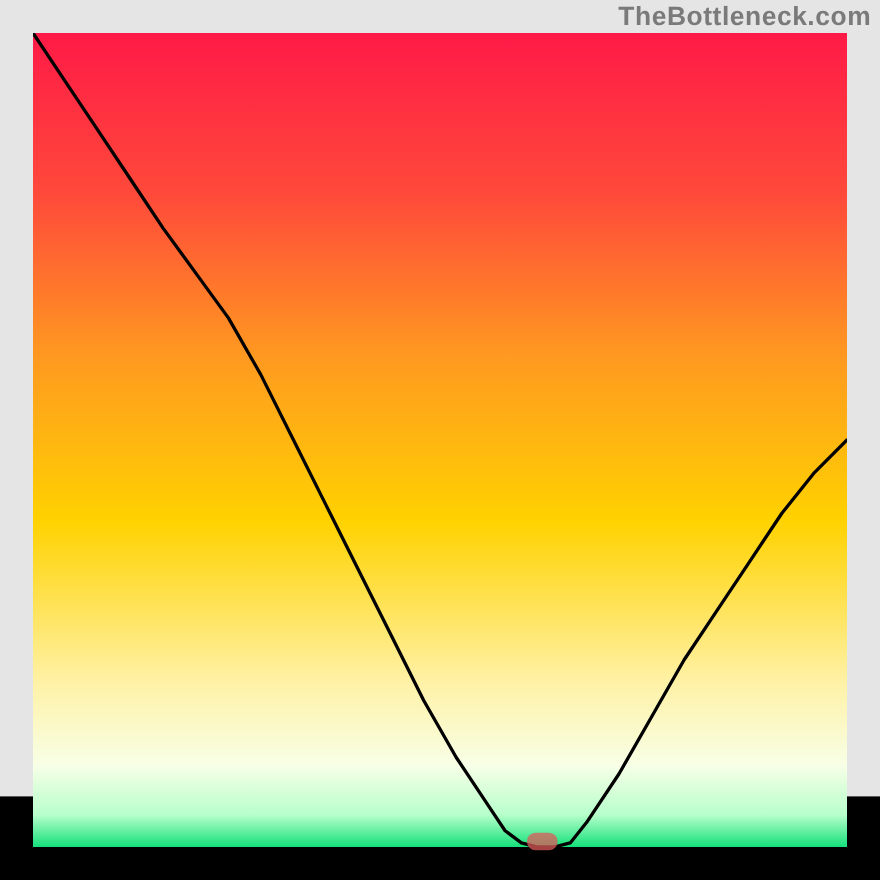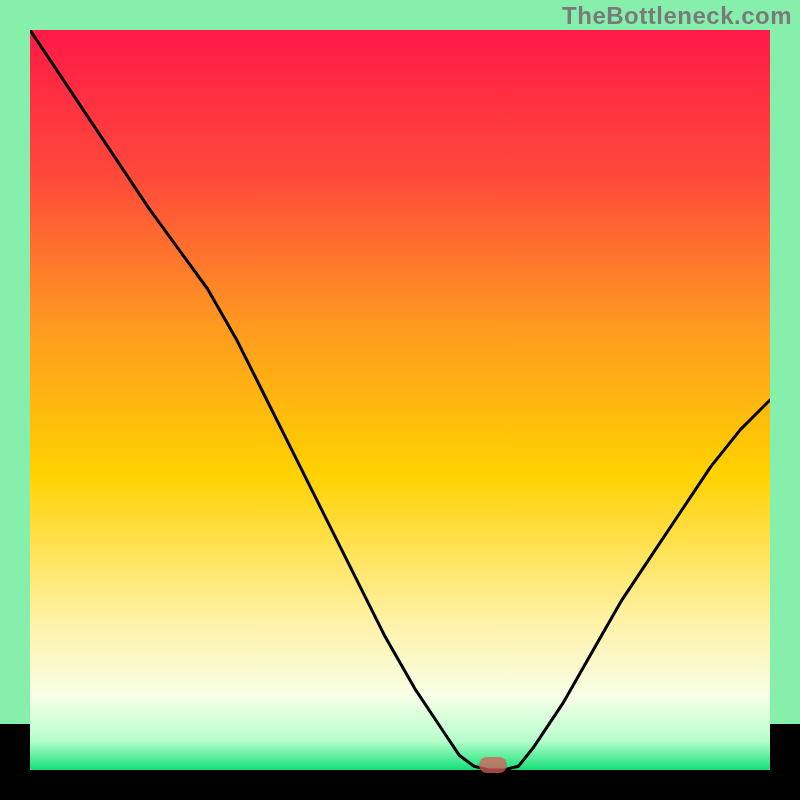--- a/index.html
+++ b/index.html
@@ -7,21 +7,21 @@
     padding: 0;
     width: 800px;
     height: 800px;
     background: #000;
     overflow: hidden;
   }
   .frame {
     position: relative;
     width: 800px;
     height: 724px;
-    background: #86efac;
+    background: #e5e5e5;
   }
   .watermark {
     position: absolute;
     top: 2px;
     right: 8px;
     color: #7a7a7a;
     font-family: Arial, Helvetica, sans-serif;
     font-size: 24px;
     font-weight: 600;
     letter-spacing: 0.5px;

